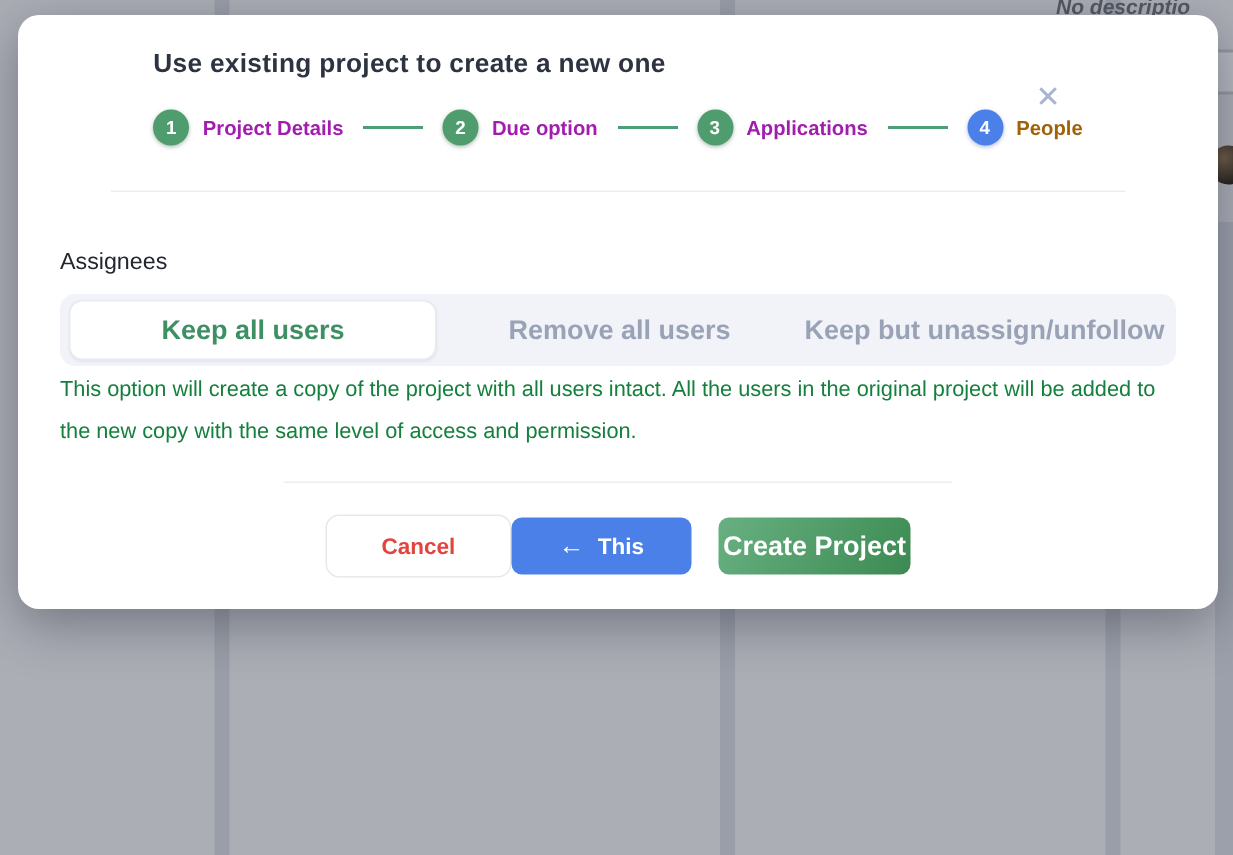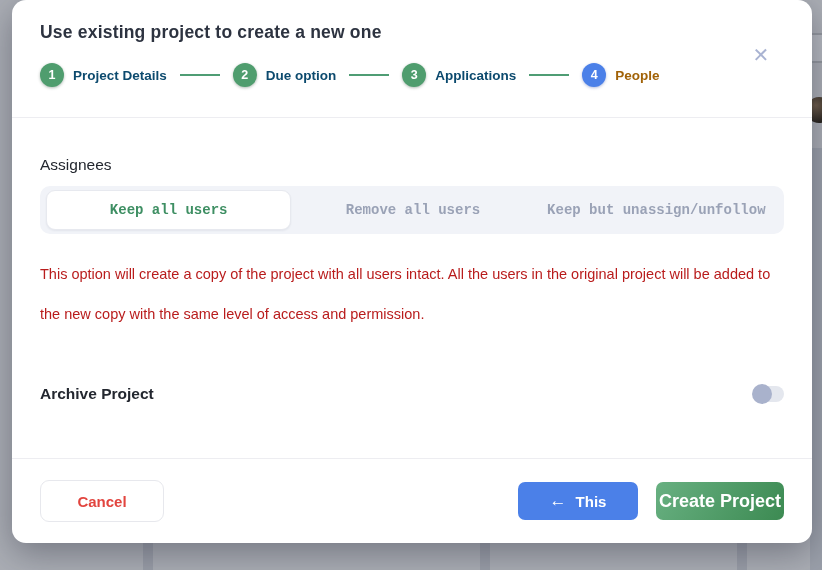--- a/index.html
+++ b/index.html
@@ -13,49 +13,49 @@
   .bg-gap.g1 { left:143px; } .bg-gap.g2 { left:480px; } .bg-gap.g3 { left:737px; }
   .bg-right-shade { position:absolute; top:148px; bottom:0; left:810px; right:0; background:#9ba0aa; }
   .bg-note { position:absolute; top:-4px; left:704px; font-size:14px; font-style:italic; font-weight:600;
              color:#545860; white-space:nowrap; }
   .bg-panel { position:absolute; top:33px; left:790px; width:46px; height:30px; border:2px solid #94989f;
               border-radius:8px; background:#b5b8bf; }
   .bg-avatar { position:absolute; top:97px; left:806px; width:26px; height:26px; border-radius:50%;
                background:radial-gradient(circle at 38% 32%, #6e5c49 0%, #4a3f33 38%, #25211c 75%); }
 
   
-  .modal { position:absolute; left:12px; top:0; width:800px; height:543px; background:#ffffff;
-           border-radius:14px; box-shadow:0 10px 35px rgba(25,30,45,.38); display:flex; flex-direction:column; }
+  .modal { position:absolute; left:12px; top:10px; width:800px; height:396px; background:#ffffff;
+           border-radius:14px; box-shadow:0 10px 35px rgba(25,30,45,.38); display:flex; flex-direction:column;align-items:center; }
 
   .modal-header { position:relative; padding:22px 28px 0; border-bottom:1px solid #ededf1; }
   .modal-title { font-size:17.5px; font-weight:700; color:#2d3340; letter-spacing:.2px; }
 
   .stepper { display:flex; align-items:center; gap:13px; margin:20px 0 30px; }
   .step { display:flex; align-items:center; gap:9px; cursor:pointer; }
   .step-circle { width:24px; height:24px; border-radius:50%; background:#4f9d6e; color:#fff;
                  font-size:12.5px; font-weight:700; display:flex; align-items:center; justify-content:center;
                  box-shadow:0 1px 3px rgba(30,60,40,.35); }
-  .step-label { font-size:13.5px; font-weight:700; color:#0c4a6e; }
+  .step-label { font-size:13.5px; font-weight:700; color:#a21caf; }
   .step.current .step-circle { background:#4b80e8; box-shadow:0 1px 3px rgba(40,70,160,.35); }
   .step.current .step-label { color:#a16207; }
   .step-connector { width:40px; height:2px; background:#4f9d74; }
 
   .close-btn { position:absolute; top:44px; right:40px; width:22px; height:22px; border:none; background:none;
                color:#a9b3d2; font-size:20px; line-height:22px; text-align:center; cursor:pointer; padding:0; }
 
   .modal-body { flex:1; padding:0 28px; }
   .section-heading { margin-top:38px; font-size:15.5px; font-weight:400; color:#23272f; }
 
   .tab-group { margin-top:12px; height:48px; background:#f1f3f8; border-radius:10px;
                display:flex; align-items:center; padding:3px 6px; }
   .tab { flex:1; height:40px; display:flex; align-items:center; justify-content:center;
-         font-size:14px; font-weight:700; color:#9aa2b6; cursor:pointer; border-radius:9px;font-family:Liberation Mono, monospace; }
+         font-size:18px; font-weight:700; color:#9aa2b6; cursor:pointer; border-radius:9px; }
   .tab.active { background:#fff; border:1px solid #e7e9ef; color:#3e8f63; box-shadow:0 1px 2px rgba(40,50,80,.07); }
 
-  .description { margin-top:20px; font-size:14.5px; line-height:40px; color:#b91c1c; max-width:760px; }
+  .description { margin-top:2px; font-size:14.5px; line-height:28px; color:#15803d; max-width:760px; }
 
   .option-row { display:flex; align-items:center; justify-content:space-between; }
   .option-row.first { margin-top:30px; }
   .option-row.second { margin-top:50px; }
   .option-label { font-size:15.5px; font-weight:700; color:#23272f; }
 
   .toggle { position:relative; width:32px; height:20px; cursor:pointer; }
   .toggle-track { position:absolute; left:3px; right:0; top:2px; height:16px; border-radius:8px; background:#e4e7ee; }
   .toggle-knob { position:absolute; left:0; top:0; width:20px; height:20px; border-radius:50%; background:#a9b2cc; }
 
@@ -119,27 +119,20 @@
 
       <div class="tab-group">
         <div class="tab active">Keep all users</div>
         <div class="tab">Remove all users</div>
         <div class="tab">Keep but unassign/unfollow</div>
       </div>
 
       <div class="description">This option will create a copy of the project with all users intact. All the users in the original project will be added to the new copy with the same level of access and permission.</div>
 
 
-      <div class="option-row second">
-        <div class="option-label">Archive Project</div>
-        <div class="toggle">
-          <span class="toggle-track"></span>
-          <span class="toggle-knob"></span>
-        </div>
-      </div>
     </div>
 
     <div class="modal-footer">
       <button class="btn btn-cancel">Cancel</button>
       <div class="footer-right">
         <button class="btn btn-back">
           <span class="arrow">←</span>
           <span>This</span>
         </button>
         <button class="btn btn-create">Create Project</button>

